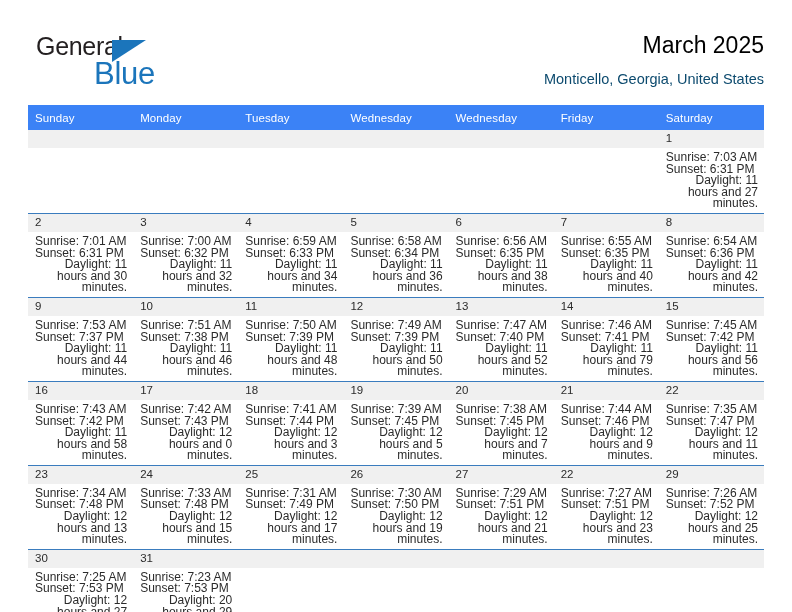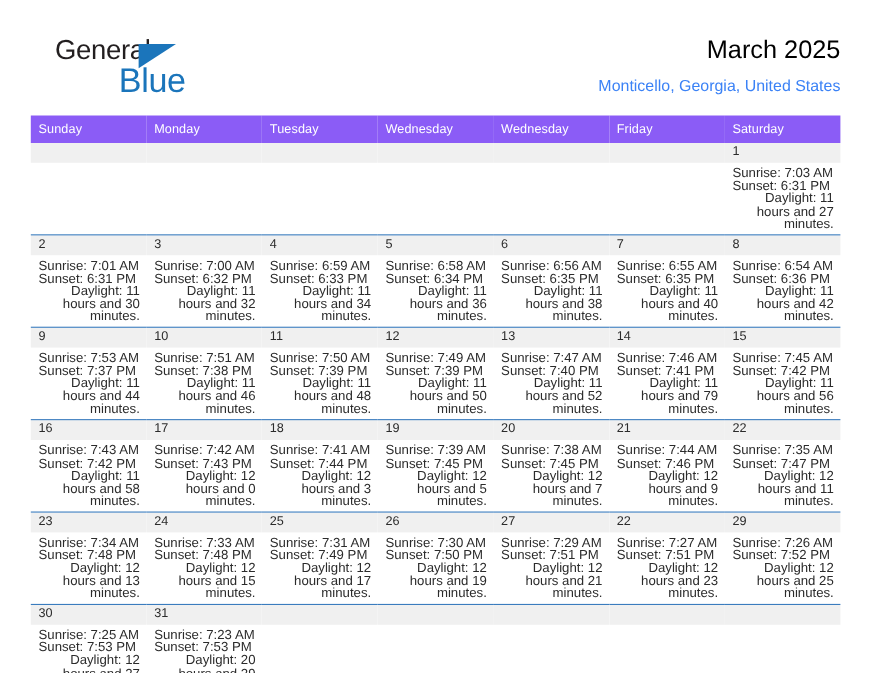--- a/index.html
+++ b/index.html
@@ -27,21 +27,21 @@
   .header {
     position: absolute;
     left: 28px;
     top: 28px;
     width: 736px;
     height: 72px;
   }
 
   .brand {
     position: absolute;
-    left: 22px;
+    left: 8px;
     top: 4px;
     width: 210px;
     height: 58px;
   }
   .brand-general {
     position: absolute;
     left: 0;
     top: 0;
     font-size: 25px;
     letter-spacing: -0.3px;
@@ -77,40 +77,40 @@
     font-size: 23px;
     line-height: 34px;
     color: #000;
     font-weight: normal;
     white-space: nowrap;
   }
   .cal-subtitle {
     font-size: 14.5px;
     line-height: 22px;
     margin-top: 6px;
-    color: #3b82f6;
+    color: #0c4a6e;
     white-space: nowrap;
   }
 
   
   .cal-wrap {
     position: absolute;
     left: 28px;
     top: 105px;
     width: 736px;
   }
   table.calendar {
     border-collapse: collapse;
     table-layout: fixed;
     width: 736px;
   }
   table.calendar col { width: 105.14px; }
 
   thead th {
-    background: #8b5cf6;
+    background: #3b82f6;
     color: #ffffff;
     font-size: 11.5px;
     font-weight: normal;
     text-align: left;
     padding: 5px 0 5px 7px;
     height: 15px;
     border: none;
     letter-spacing: 0.1px;
   }
 

